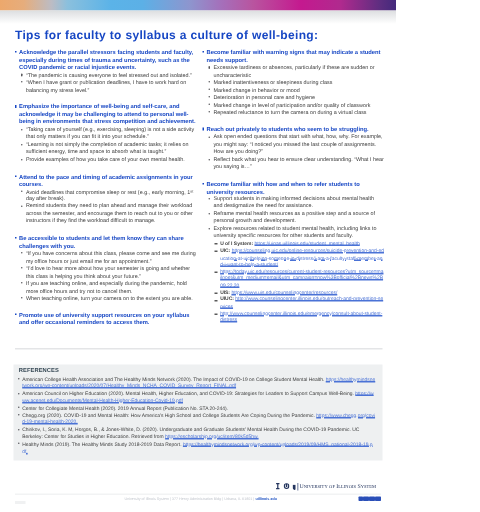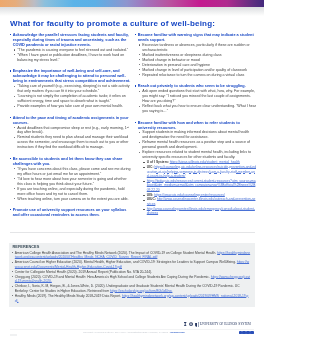--- a/index.html
+++ b/index.html
@@ -43,21 +43,21 @@
   .addr .site{color:#2456c4;font-weight:bold;}
   .socwrap{position:absolute;left:238.5px;top:331.0px;display:flex;gap:0.75px;}
   .soc{display:block;width:3.2px;height:3.2px;border-radius:0.45px;background:#2a4fb8;}
 </style>
 </head>
 <body>
 
 <div class="page">
   <div class="topbar"></div>
   <div class="topfade"></div>
-  <div class="title">What for faculty to promote a culture of well-being:</div>
+  <div class="title">Tips for faculty to syllabus a culture of well-being:</div>
 
   <div class="cols">
     <div class="col left">
         <ul>
           <li class="l1"><span class="mk"></span><span>Acknowledge the parallel stressors facing students and faculty, especially during times of trauma and uncertainty, such as the COVID pandemic or racial injustice events.</span><ul class="l2list">
               <li class="l2"><span class="mk"></span><span>“The pandemic is causing everyone to feel stressed out and isolated.”</span></li>
               <li class="l2"><span class="mk"></span><span>“When I have grant or publication deadlines, I have to work hard on balancing my stress level.”</span></li>
             </ul></li>
           <li class="l1"><span class="mk"></span><span>Emphasize the importance of well-being and self-care, and acknowledge it may be challenging to attend to personal well-being in environments that stress competition and achievement.</span><ul class="l2list">
               <li class="l2"><span class="mk"></span><span>“Taking care of yourself (e.g., exercising, sleeping) is not a side activity that only matters if you can fit it into your schedule.”</span></li>

